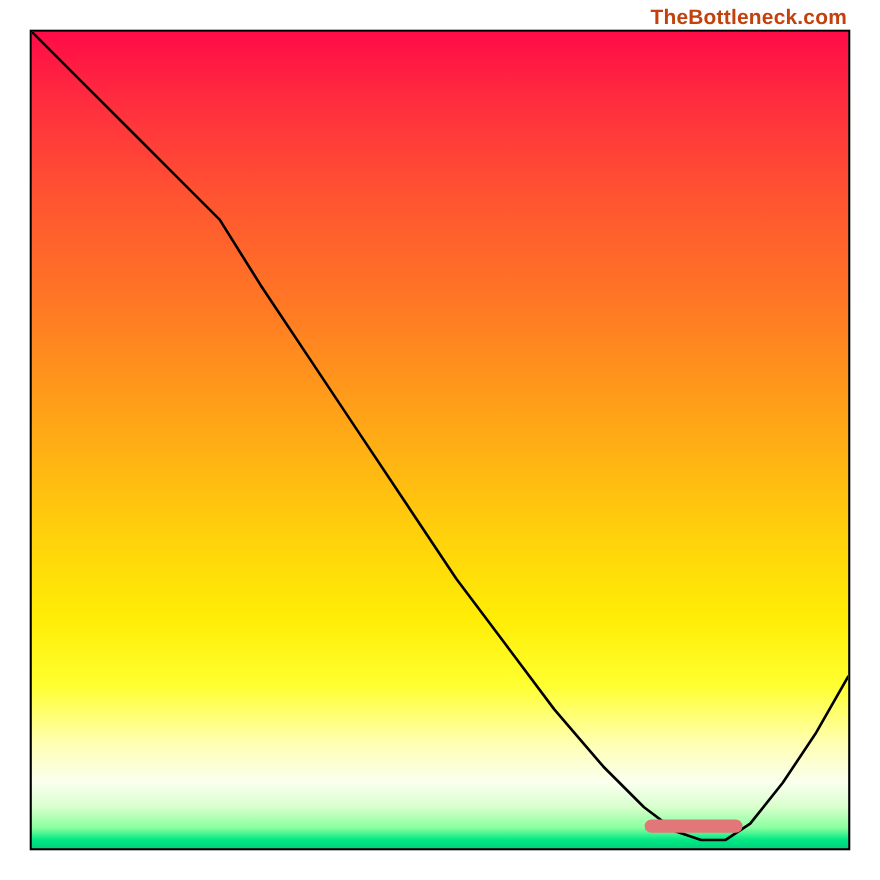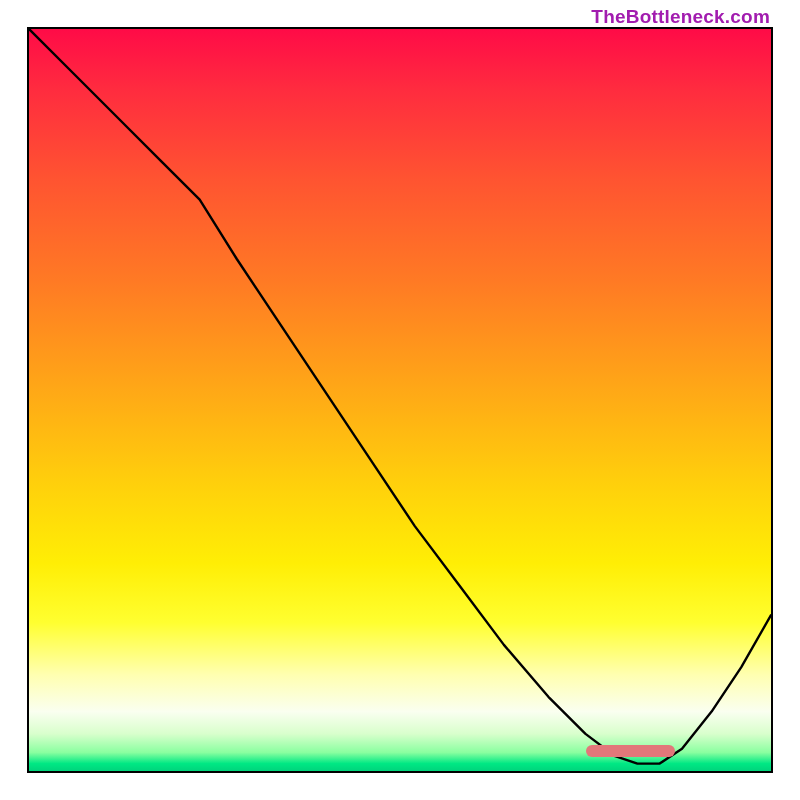--- a/index.html
+++ b/index.html
@@ -40,21 +40,21 @@
       #00e884 99%,
       #00d47c 100%
     );
   }
   .watermark {
     position: absolute;
     top: 6px;
     right: 30px;
     font-size: 19px;
     font-weight: 600;
-    color: #a21caf;
+    color: #c2410c;
     letter-spacing: 0.2px;
   }
   svg.curve {
     position: absolute;
     top: 0;
     left: 0;
     width: 742px;
     height: 742px;
   }
   .slider-mark {

